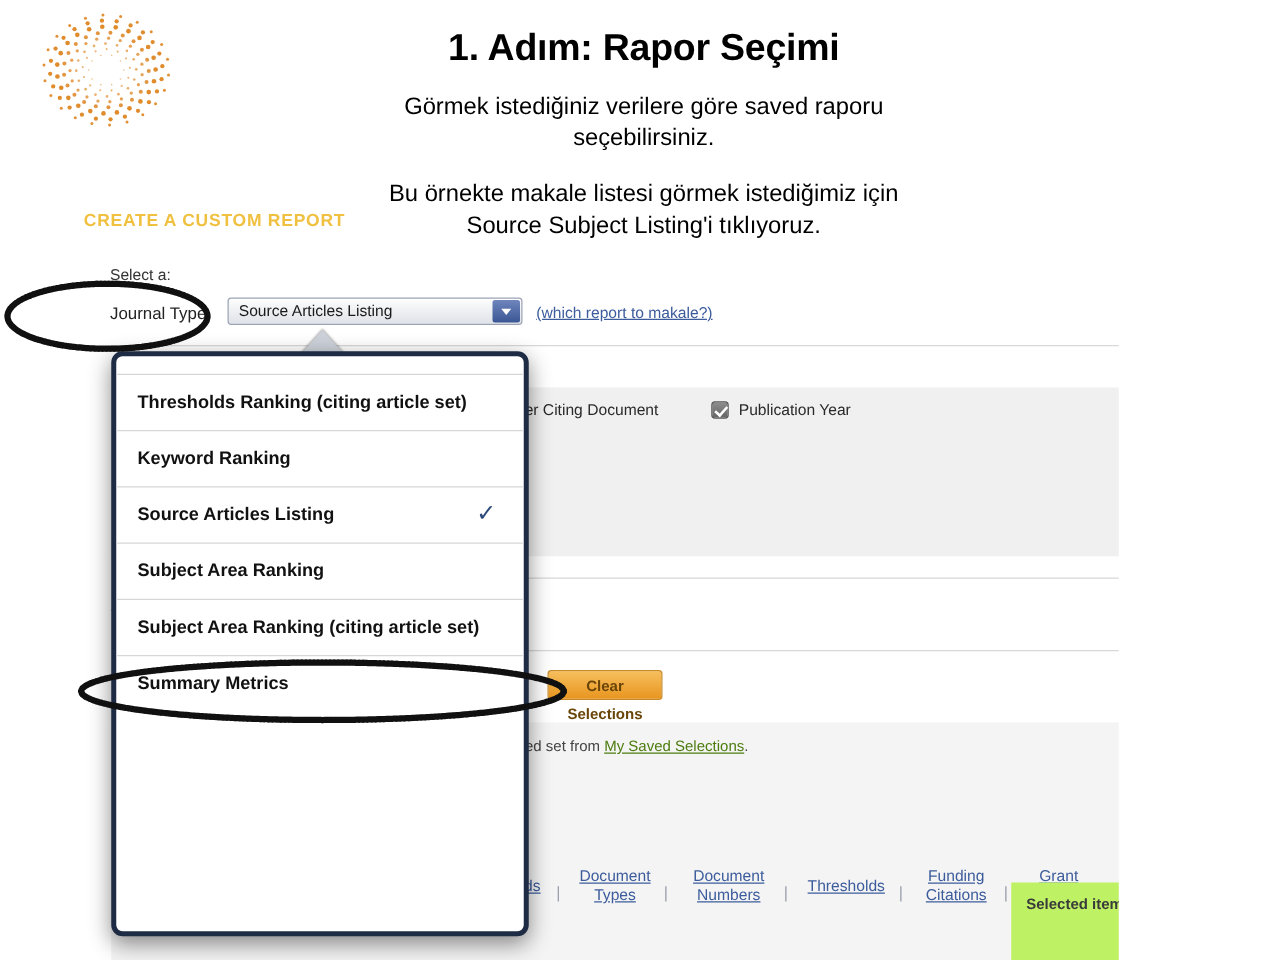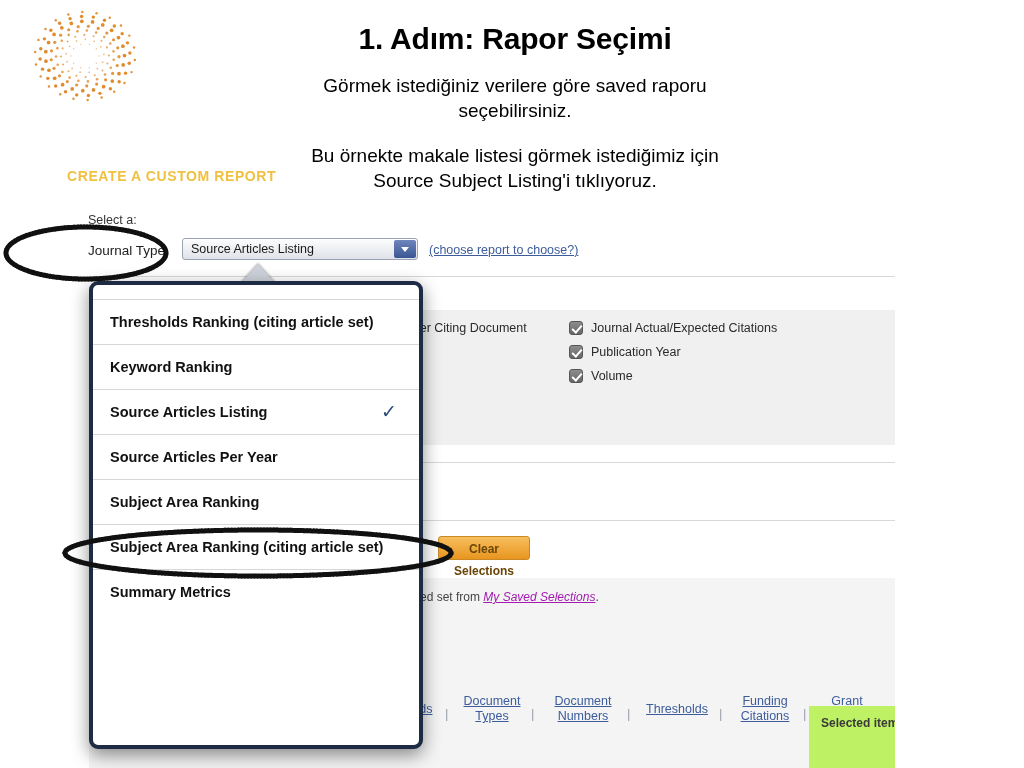--- a/index.html
+++ b/index.html
@@ -136,21 +136,21 @@
   
   #notes-panel{
     position:absolute;left:46px;top:428px;width:932px;height:190px;
     background:#f4f4f4;
   }
   .note-line{
     position:absolute;left:12px;font-size:12px;color:#444;white-space:nowrap;
   }
   #note-1{top:12px;}
   #note-2{top:28px;}
-  .lnk{color:#a21caf;font-style:italic;}
+  .lnk{color:#4d7c0f;}
 
   #add-label{
     position:absolute;left:96px;top:78px;
     font-size:15px;font-weight:bold;color:#222;
   }
   #link-bar{
     position:absolute;left:140px;top:62px;width:790px;height:40px;
   }
   .linkchip{
     position:absolute;text-align:center;
@@ -383,21 +383,21 @@
     <div id="create-heading">CREATE A CUSTOM REPORT</div>
 
     <div id="select-a">Select a:</div>
     <div id="report-type-label">Journal Type</div>
 
     <div id="report-type-select">
       <span id="report-type-value">Source Articles Listing</span>
       <span id="report-type-arrow"></span>
     </div>
 
-    <a id="which-report" href="#">(choose report to choose?)</a>
+    <a id="which-report" href="#">(which report to makale?)</a>
 
     <div class="hr" style="left:46px;top:126px;width:932px;"></div>
 
     <div id="fields-panel">
       <div class="chk-col" id="chk-col-0">
           <div class="chk-row nobox">
             <span class="lbl">on Citations</span>
             <span class="cbox on" style="left: 124px;"></span>
           </div>
           <div class="chk-row nobox">
@@ -427,29 +427,21 @@
             <span class="lbl">First Author</span>
           </div>
           <div class="chk-row">
             <span class="cbox off"></span>
             <span class="lbl">Unique Identifier</span>
           </div>
         </div>
       <div class="chk-col" id="chk-col-2">
           <div class="chk-row">
             <span class="cbox on"></span>
-            <span class="lbl">Journal Actual/Expected Citations</span>
-          </div>
-          <div class="chk-row">
-            <span class="cbox on"></span>
             <span class="lbl">Publication Year</span>
-          </div>
-          <div class="chk-row">
-            <span class="cbox on"></span>
-            <span class="lbl">Volume</span>
           </div>
         </div>
     </div>
 
     <div class="hr" style="left:46px;top:312px;width:932px;"></div>
 
     <div id="time-period-label">Time Pe</div>
 
     <div class="hr" style="left:46px;top:370px;width:932px;"></div>
 
@@ -491,21 +483,20 @@
     <div id="app-fade"></div>
   </div>
 </div>
 
 <div id="dd-caret"></div>
 <div id="dropdown">
     <div class="dd-item clipped"><span class="dd-text">Funding Agencies Listing</span></div>
     <div class="dd-item"><span class="dd-text">Thresholds Ranking (citing article set)</span></div>
     <div class="dd-item"><span class="dd-text">Keyword Ranking</span></div>
     <div class="dd-item"><span class="dd-text">Source Articles Listing</span><span class="dd-check">✓</span></div>
-    <div class="dd-item"><span class="dd-text">Source Articles Per Year</span></div>
     <div class="dd-item"><span class="dd-text">Subject Area Ranking</span></div>
     <div class="dd-item"><span class="dd-text">Subject Area Ranking (citing article set)</span></div>
     <div class="dd-item"><span class="dd-text">Summary Metrics</span></div>
   </div>
 
 <svg class="ellipse" id="ellipse-report-type" viewBox="0 0 172 62">
   <ellipse cx="86" cy="31" rx="80" ry="26" fill="none" stroke="#111" stroke-width="5" stroke-linecap="round" stroke-dasharray="2 1.2"></ellipse>
   <ellipse cx="86" cy="31" rx="80.5" ry="26.8" fill="none" stroke="#111" stroke-width="3.4" stroke-dasharray="1.4 1.8"></ellipse>
   <ellipse cx="86" cy="31" rx="79" ry="25.2" fill="none" stroke="#111" stroke-width="2.4" stroke-dasharray="1.1 2.2"></ellipse>
 </svg>

